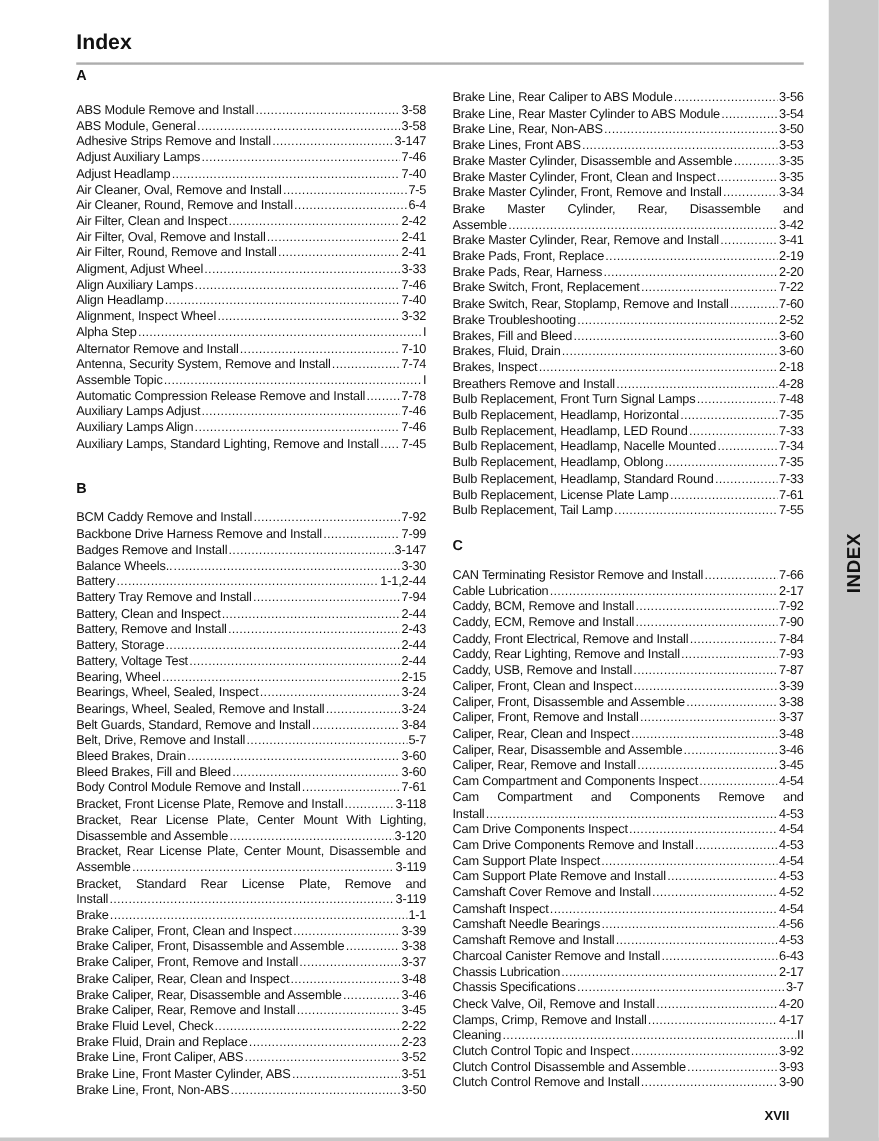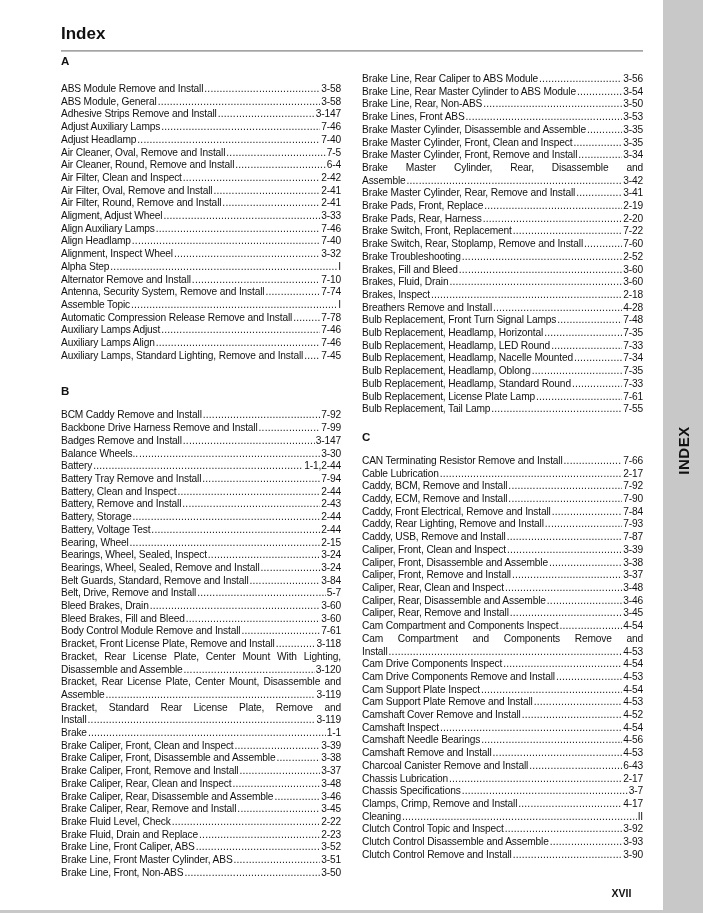--- a/index.html
+++ b/index.html
@@ -647,20 +647,25 @@
         <span class="t">Chassis Lubrication</span>
         <span class="d"></span>
         <span class="p">2-17</span>
       </div>
       <div class="entry">
         <span class="t">Chassis Specifications</span>
         <span class="d"></span>
         <span class="p">3-7</span>
       </div>
       <div class="entry">
+        <span class="t">Check Valve, Oil, Remove and Install</span>
+        <span class="d"></span>
+        <span class="p">4-20</span>
+      </div>
+      <div class="entry">
         <span class="t">Clamps, Crimp, Remove and Install</span>
         <span class="d"></span>
         <span class="p">4-17</span>
       </div>
       <div class="entry">
         <span class="t">Cleaning</span>
         <span class="d"></span>
         <span class="p">II</span>
       </div>
       <div class="entry">

